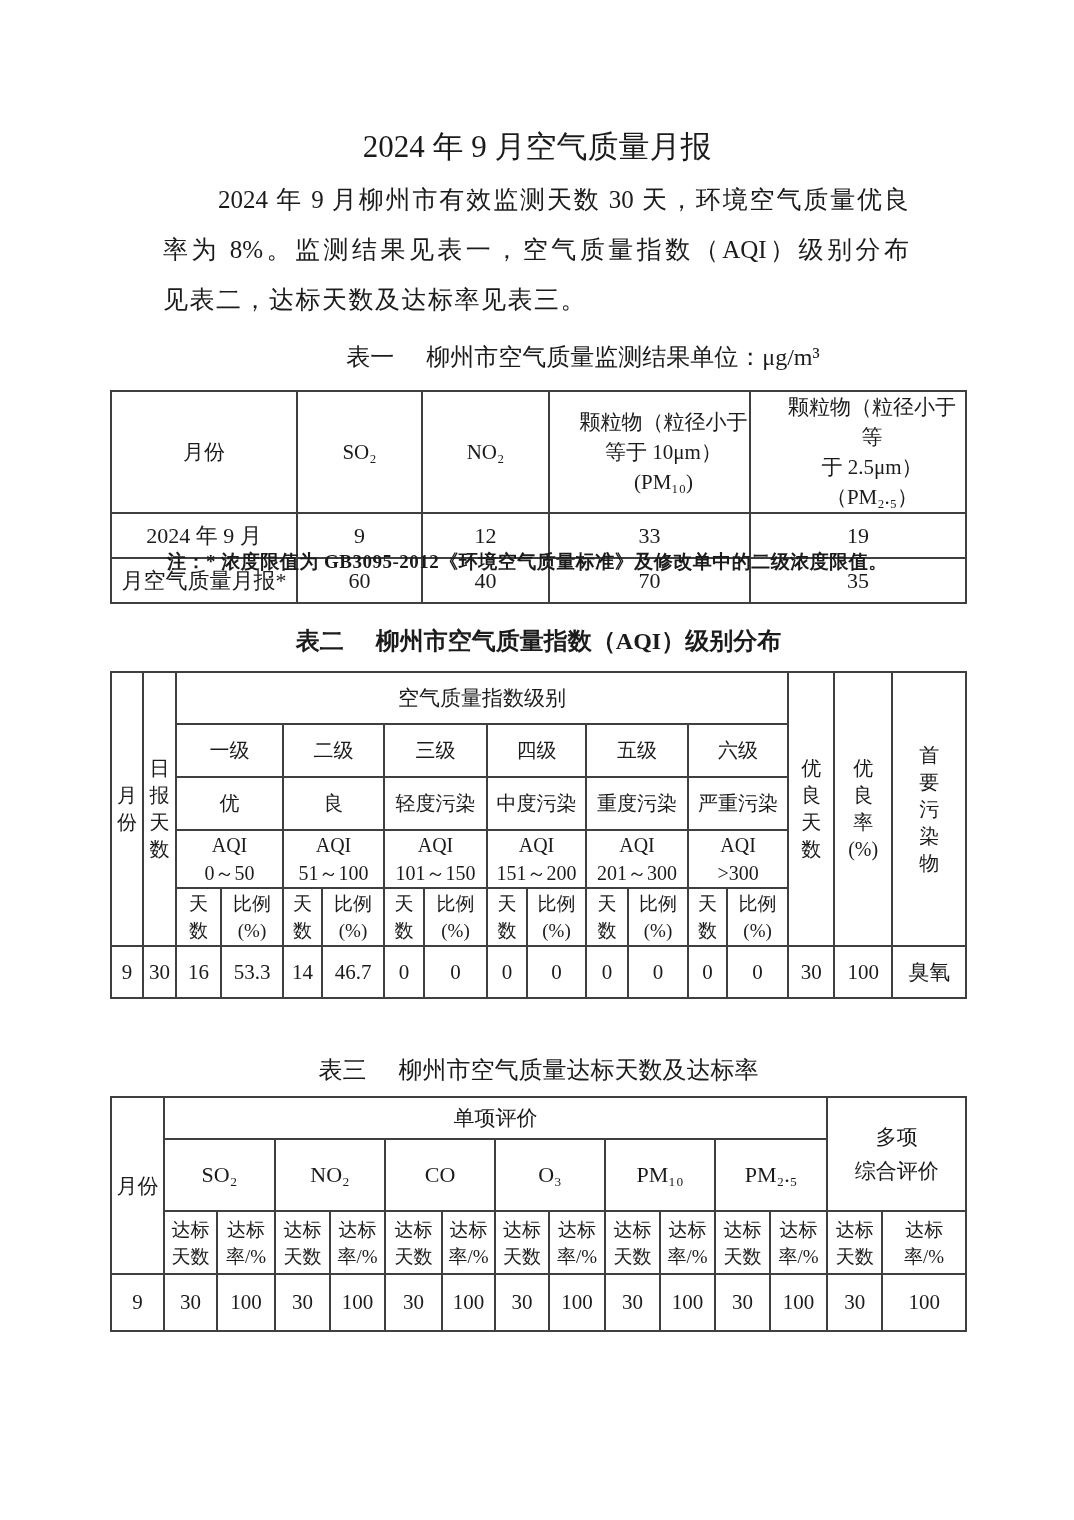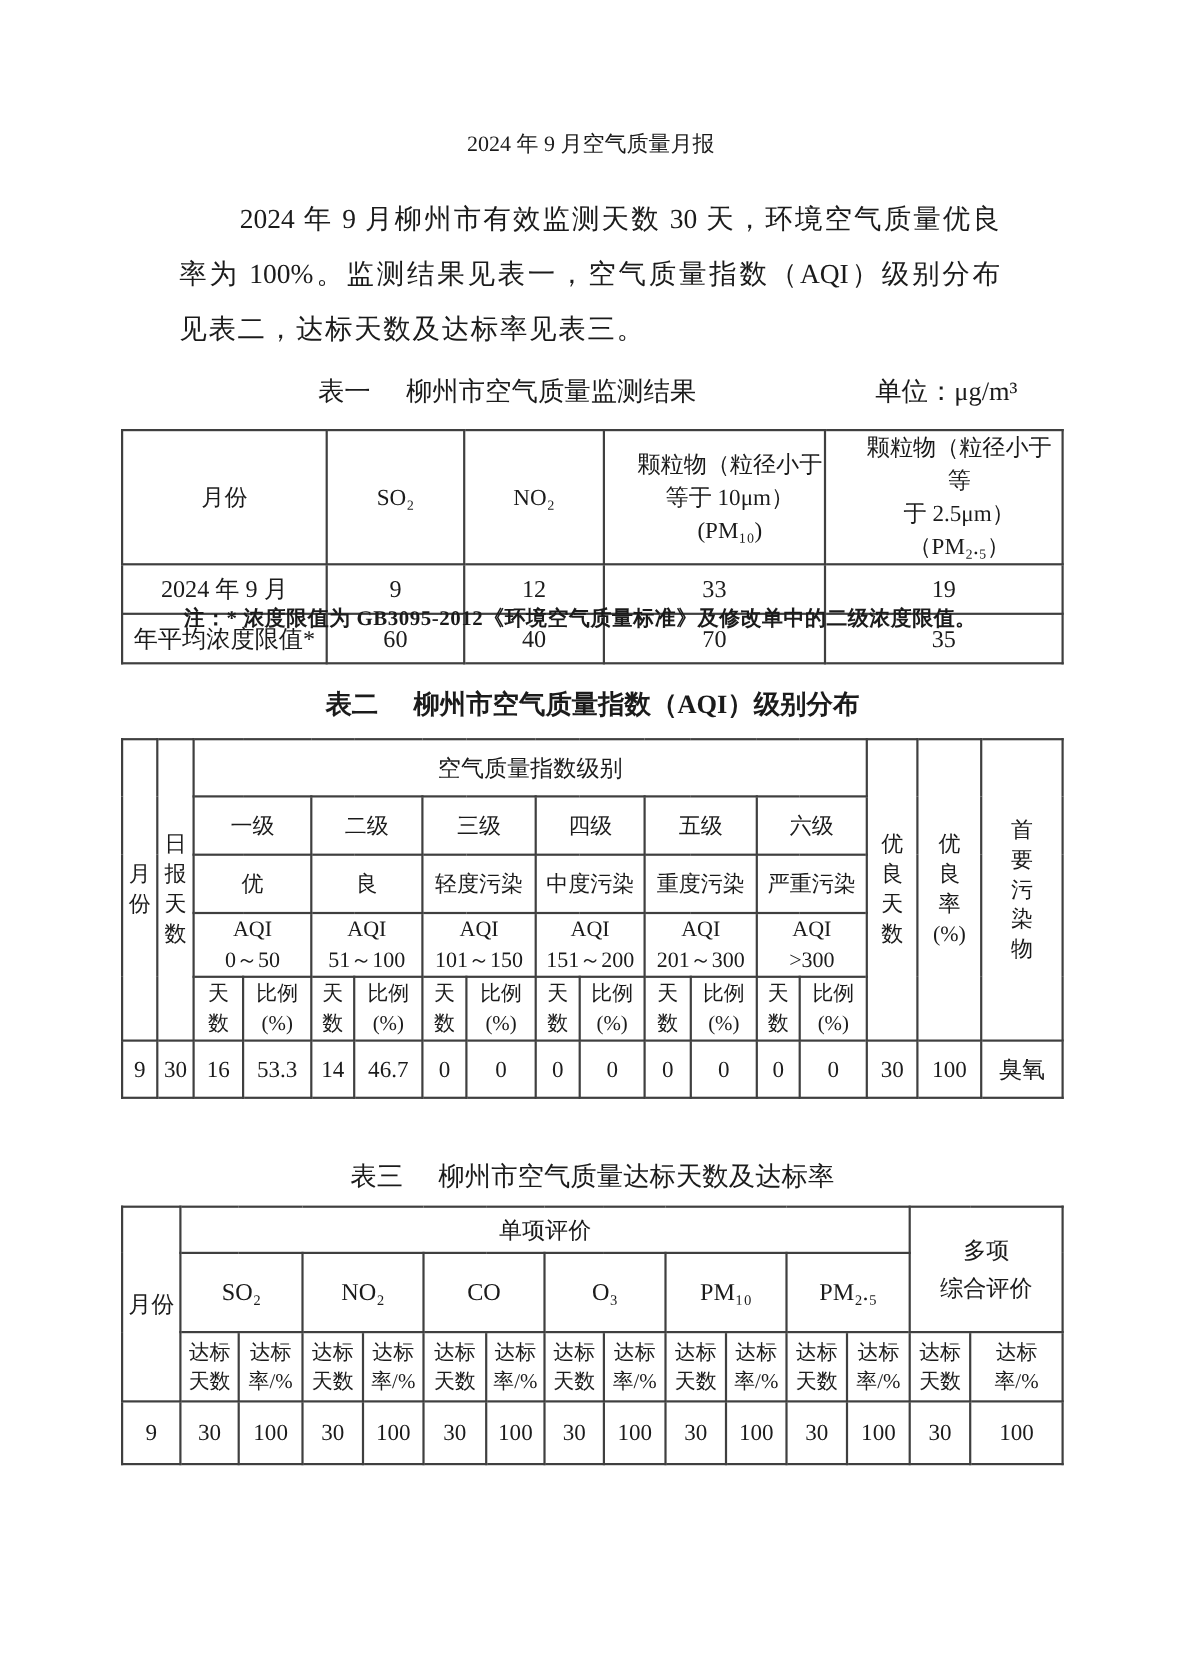--- a/index.html
+++ b/index.html
@@ -3,32 +3,32 @@
 <meta charset="utf-8">
 <style>
   * { margin:0; padding:0; box-sizing:border-box; }
   html,body { background:#ffffff; }
   .page {
     position:relative; width:1074px; height:1520px; background:#fff;
     font-family:"Liberation Serif","DejaVu Serif",serif; color:#1b1b1b;
     overflow:hidden;
   }
   .doc-title {
-    position:absolute; top:112px; left:0; width:100%;
-    text-align:center; font-size:20px; line-height:38px; white-space:nowrap;
+    position:absolute; top:128px; left:0; width:100%;
+    text-align:center; font-size:31px; line-height:38px; white-space:nowrap;
   }
   .para { position:absolute; top:175px; left:163px; width:746px; font-size:25px; }
   .pline { height:50px; line-height:50px; }
   .jl { text-align:justify; text-align-last:justify; }
   .ind { text-indent:2.2em; }
   .lsp { letter-spacing:1.5px; }
 
   .cap-row {
-    position:absolute; top:341px; left:124px; width:853px;
-    display:flex; justify-content:space-between; font-size:24px; line-height:32px;
+    position:absolute; top:341px; left:100px; width:853px;
+    display:flex; justify-content:center; font-size:24px; line-height:32px;
   }
   .cap-left { margin-left:165px; }
   .cap-row .unit { margin-right:52px; }
   .gap { display:inline-block; width:32px; }
 
   .cap {
     position:absolute; left:112px; width:853px; text-align:center;
     font-size:24px; line-height:32px;
   }
   .cap2 { top:625px;font-weight:bold; }
@@ -79,21 +79,21 @@
 </style>
 </head>
 <body>
 
 <div class="page">
 
   <div class="doc-title">2024 年 9 月空气质量月报</div>
 
   <div class="para">
     <div class="pline jl ind">2024 年 9 月柳州市有效监测天数 30 天，环境空气质量优良</div>
-    <div class="pline jl">率为 100%。监测结果见表一，空气质量指数（AQI）级别分布</div>
+    <div class="pline jl">率为 8%。监测结果见表一，空气质量指数（AQI）级别分布</div>
     <div class="pline lsp">见表二，达标天数及达标率见表三。</div>
   </div>
 
   <div class="cap-row">
     <div class="cap-left">
       <span>表一</span><span class="gap"></span><span>柳州市空气质量监测结果</span>
     </div>
     <div class="unit">单位：μg/m³</div>
   </div>
 
@@ -116,21 +116,21 @@
 于 2.5μm）（PM₂.₅）</td>
       </tr>
       <tr class="dr">
         <td>2024 年 9 月</td>
         <td>9</td>
         <td>12</td>
         <td>33</td>
         <td>19</td>
       </tr>
       <tr class="dr">
-        <td>年平均浓度限值*</td>
+        <td>月空气质量月报*</td>
         <td>60</td>
         <td>40</td>
         <td>70</td>
         <td>35</td>
       </tr>
     </tbody>
   </table>
 
   <div class="note">注：* 浓度限值为 GB3095-2012《环境空气质量标准》及修改单中的二级浓度限值。</div>
 

